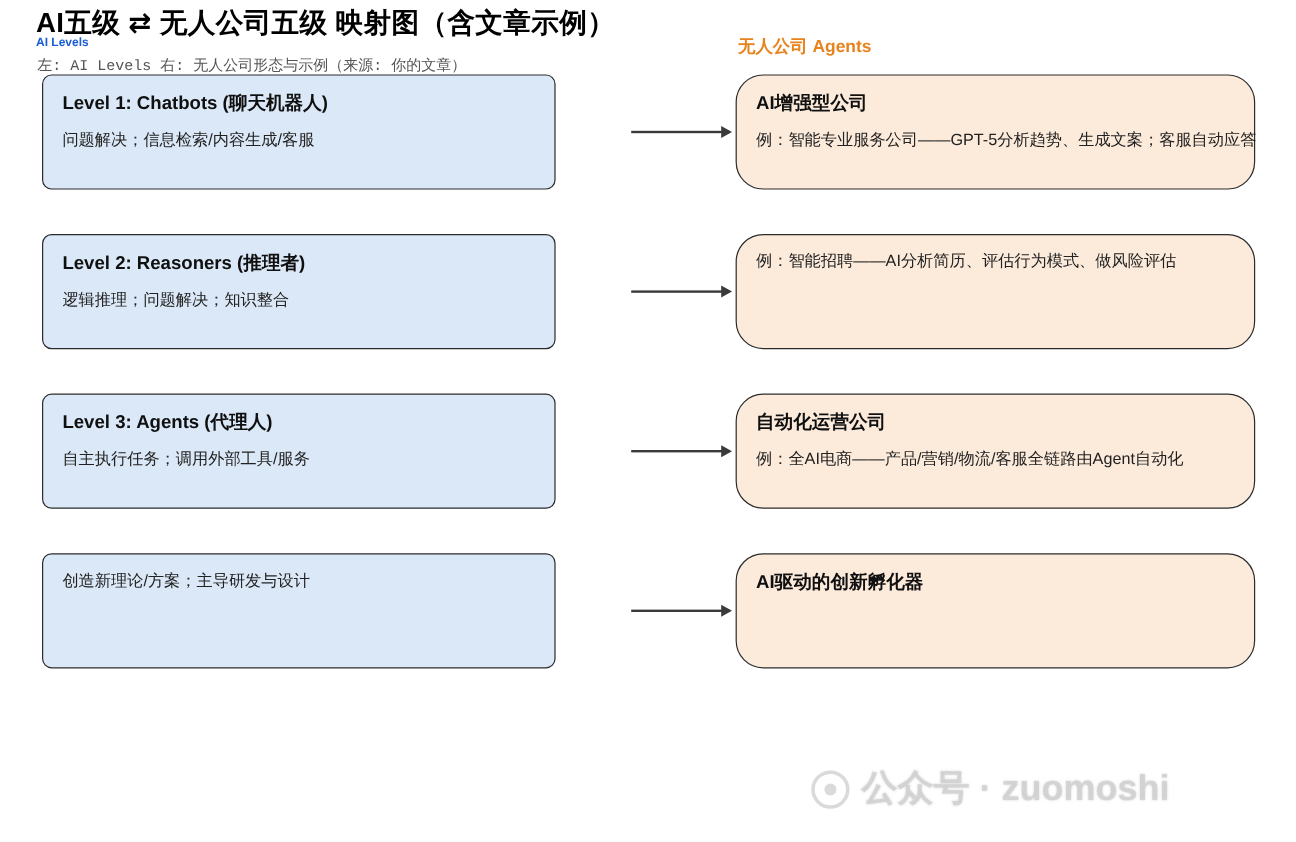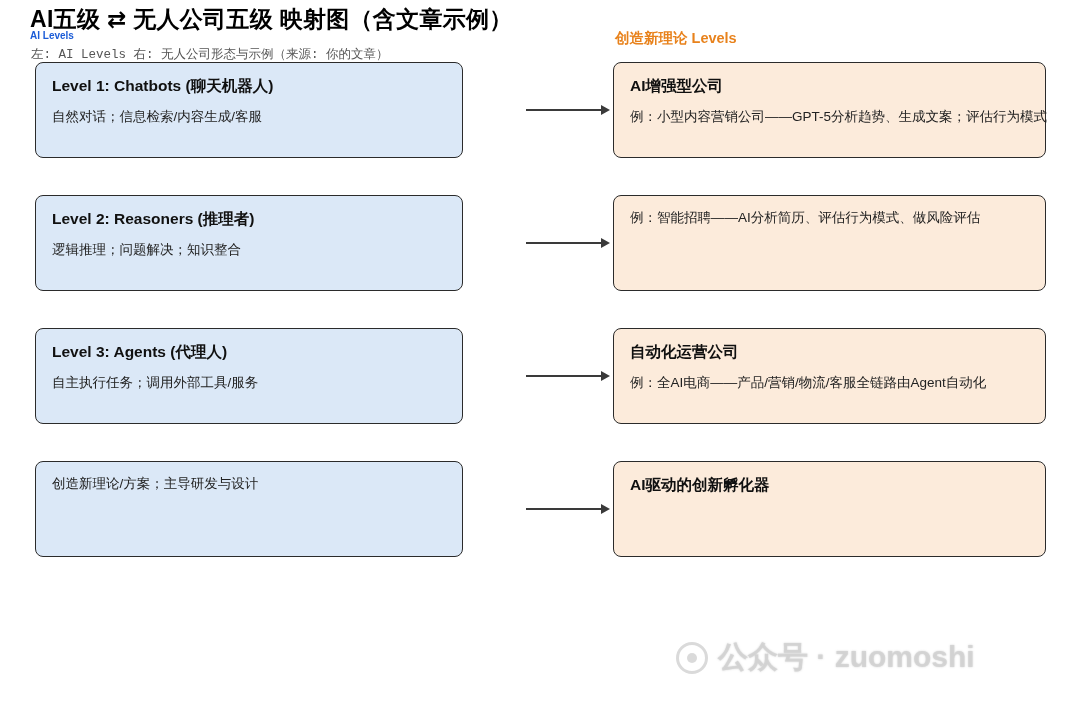--- a/index.html
+++ b/index.html
@@ -46,21 +46,21 @@
     height:96px;
     margin:0 34px 37px 35px;
   }
   .box{
     border:1.5px solid var(--box_border);
     border-radius:8px;
     padding:13px 0 0 16px;
     height:96px;
   }
   .left-box{background:var(--left_box_bg);width:428px;flex:0 0 428px;}
-  .right-box{background:var(--right_box_bg);width:433px;flex:0 0 433px;}
+  .right-box{background:var(--right_box_bg);width:433px;flex:0 0 433px;border-radius:23px;}
   .box-title{
     font-size:15.5px;font-weight:bold;color:#101010;
     margin-bottom:11px;white-space:nowrap;
   }
   .box-desc{
     font-size:13.5px;color:var(--desc_color);white-space:nowrap;
   }
   .arrow-zone{
     flex:1 1 auto;
     display:flex;align-items:center;justify-content:flex-end;
@@ -96,36 +96,36 @@
     background:rgba(210,210,210,0.82);
   }
 </style>
 </head>
 <body>
 
 <div class="header">
   <div class="title">AI五级 ⇄ 无人公司五级 映射图（含文章示例）</div>
   <div class="sub-blue">AI Levels</div>
   <div class="sub-gray">左: AI Levels 右: 无人公司形态与示例（来源: 你的文章）</div>
-  <div class="right-header">创造新理论 Levels</div>
+  <div class="right-header">无人公司 Agents</div>
 </div>
 
 <div class="rows">
 
   <div class="row">
     <div class="box left-box">
       <div class="box-title">Level 1: Chatbots (聊天机器人)</div>
-      <div class="box-desc">自然对话；信息检索/内容生成/客服</div>
+      <div class="box-desc">问题解决；信息检索/内容生成/客服</div>
     </div>
     <div class="arrow-zone">
       <div class="arrow"></div>
     </div>
     <div class="box right-box">
       <div class="box-title">AI增强型公司</div>
-      <div class="box-desc">例：小型内容营销公司——GPT-5分析趋势、生成文案；评估行为模式</div>
+      <div class="box-desc">例：智能专业服务公司——GPT-5分析趋势、生成文案；客服自动应答</div>
     </div>
   </div>
 
   <div class="row">
     <div class="box left-box">
       <div class="box-title">Level 2: Reasoners (推理者)</div>
       <div class="box-desc">逻辑推理；问题解决；知识整合</div>
     </div>
     <div class="arrow-zone">
       <div class="arrow"></div>

